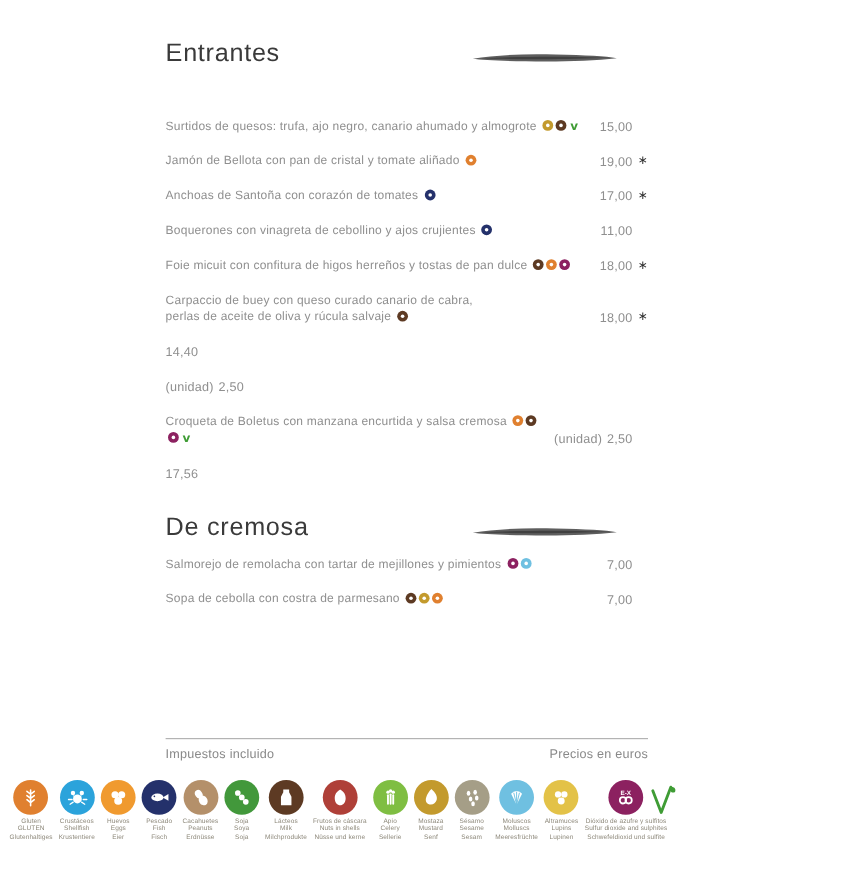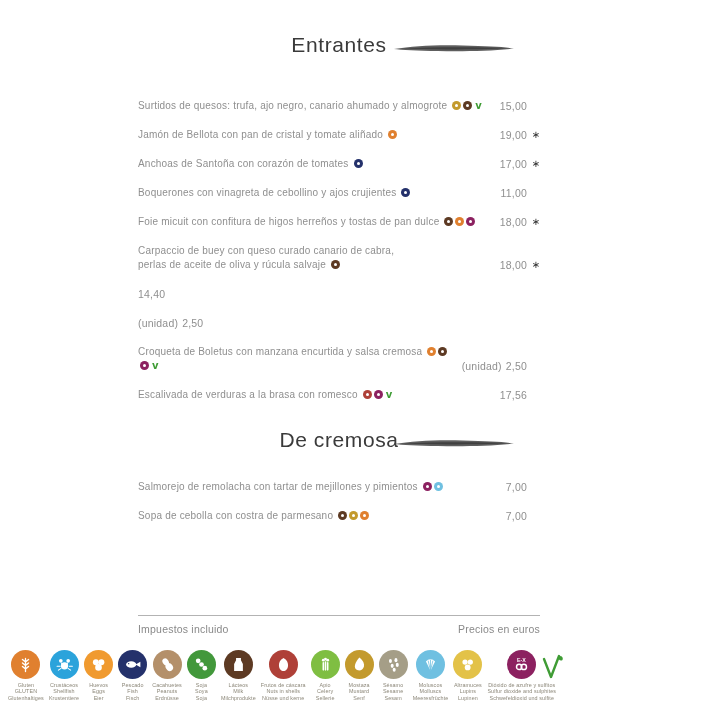--- a/index.html
+++ b/index.html
@@ -1,29 +1,29 @@
 <!DOCTYPE html>
 <html><head>
 <meta charset="utf-8">
 <style>
   html,body{margin:0;padding:0;}
   body{
     width:720px;height:728px;background:#ffffff;position:relative;overflow:hidden;
     font-family:"Liberation Sans",sans-serif;color:#8f8f8f;
   }
   .menu-col{position:absolute;left:138px;top:0;width:402px;}
-  .section-heading{position:relative;text-align:center;height:28px;}
+  .section-heading{position:relative;height:28px;}
   .section-heading .title{
     font-size:21px;color:#3a3a3a;font-weight:400;letter-spacing:.6px;
   }
   .brush{position:absolute;left:calc(50% + 54px);top:9px;}
   .heading-1{margin-top:33px;}
   .heading-2{margin-top:26px;}
   .items{margin-top:38px;}
-  .items-2{margin-top:24px;}
+  .items-2{margin-top:8px;}
   .item{display:flex;align-items:flex-end;margin-bottom:15px;
     font-size:10px;line-height:14px;letter-spacing:.2px;}
   .item-name{flex:1;padding-right:8px;}
   .mini{display:inline-block;width:9px;height:9px;border-radius:50%;
     position:relative;margin-left:2px;vertical-align:-1px;}
   .mini::after{content:"";position:absolute;left:3px;top:3px;width:3px;height:3px;
     background:#fff;border-radius:50%;}
   .mini-veg{color:#3F9C35;font-weight:bold;font-size:10px;margin-left:3px;font-family:"DejaVu Sans",sans-serif;}
   .price-group{display:flex;align-items:flex-end;white-space:nowrap;font-size:10.5px;}
   .unit{margin-right:4px;}
@@ -111,21 +111,20 @@
       </div>
       <div class="item">
         <div class="item-name">Croqueta de Boletus con manzana encurtida y salsa cremosa <span class="mini" style="background:#E0802F"></span><span class="mini" style="background:#5D3A23"></span><span class="mini" style="background:#8C2160"></span><span class="mini-veg">v</span></div>
         <div class="price-group">
           <span class="unit">(unidad)</span>
           <span class="price">2,50</span>
           <span class="star"></span>
         </div>
       </div>
       <div class="item">
-        <div class="item-name">Escalivada de verduras a la brasa con romesco <span class="mini" style="background:#AF4038"></span><span class="mini" style="background:#8C2160"></span><span class="mini-veg">v</span></div>
         <div class="price-group">
           <span class="price">17,56</span>
           <span class="star"></span>
         </div>
       </div>
     </div>
 
   <div class="section-heading heading-2">
     <span class="title">De cremosa</span>
     <svg class="brush" width="122" height="12" viewBox="0 0 122 12">

